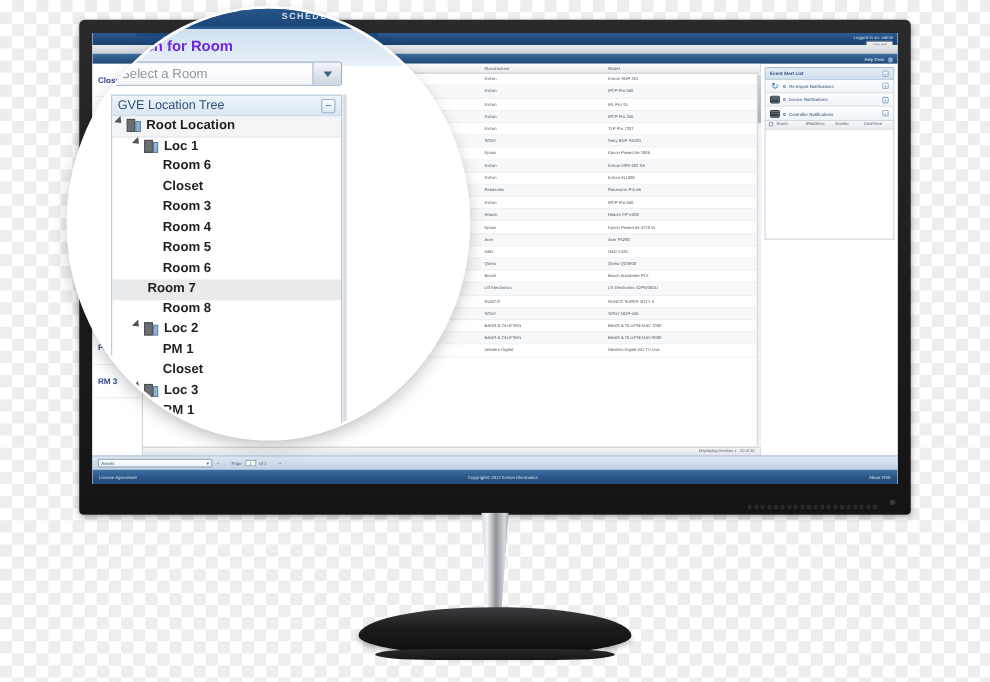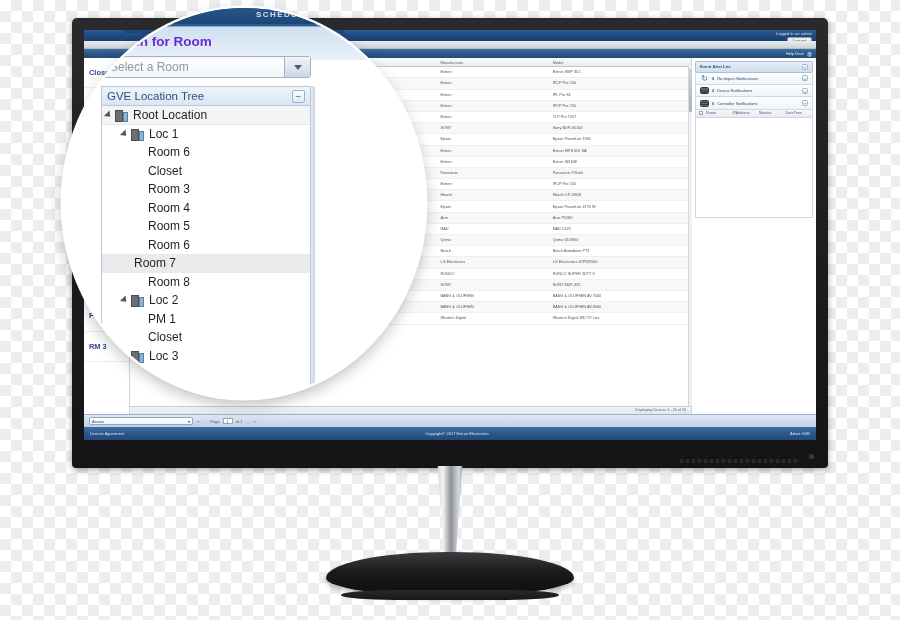--- a/index.html
+++ b/index.html
@@ -297,22 +297,22 @@
   .mag-treehdr .collapse {
     width:13px; height:13px; border:1px solid #9ab3cc; border-radius:2px;
     background:linear-gradient(180deg,#fdfefe,#dde7f1);
     color:#3d6490; font-size:10px; line-height:11px; text-align:center;
   }
   .mag-treebody {
     position:absolute; left:38px; top:98px; width:210px; bottom:0;
     background:#fff; border-left:1px solid #b6c8da; border-right:1px solid #b6c8da;
   }
   .tnode {
-    display:flex; align-items:center; height:18.5px;
-    font-size:12px; color:#231f20; font-weight:normal;
+    display:flex; height:18.5px;
+    font-size:12px; color:#231f20; font-weight:bold;
     padding-left:4px;
   }
   .tnode.lvl-root { padding-left:4px; background:#f2f4f6; border-bottom:1px solid #e3e7eb; }
   .tnode.lvl-1 { padding-left:20px; }
   .tnode.lvl-2 { padding-left:46px; }
   .tnode.sel { background:#e8eaec;padding-left:32px; }
   .tw {
     width:0; height:0; flex:none; margin-right:4px;
     border-top:4px solid transparent; border-bottom:4px solid transparent;
     border-left:5px solid #555;
@@ -719,20 +719,23 @@
             <span>PM 1</span>
           </div>
           <div class="tnode lvl-2">
             <span>Closet</span>
           </div>
           <div class="tnode lvl-1">
             <span class="tw"></span>
             <span class="bldg"></span>
             <span>Loc 3</span>
           </div>
+          <div class="tnode lvl-2">
+            <span>RM 1</span>
+          </div>
         </div>
       <div class="mag-right-edge"></div>
 
       <div class="mag-ghost" id="ghost-lines">
           <div>...atil v1.0</div>
           <div>Digital - WD TV Live v1.0</div>
         </div>
     </div>
   </div>
 

